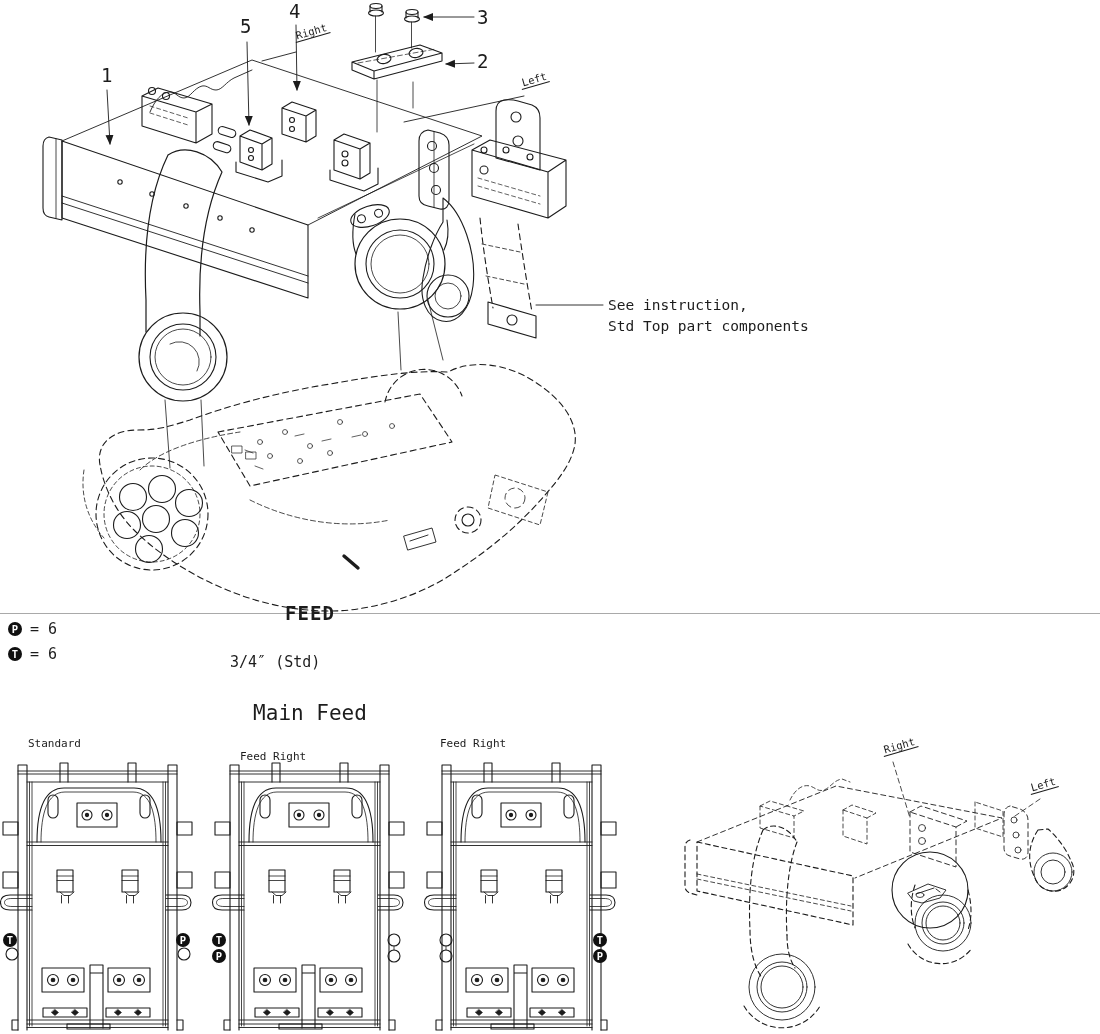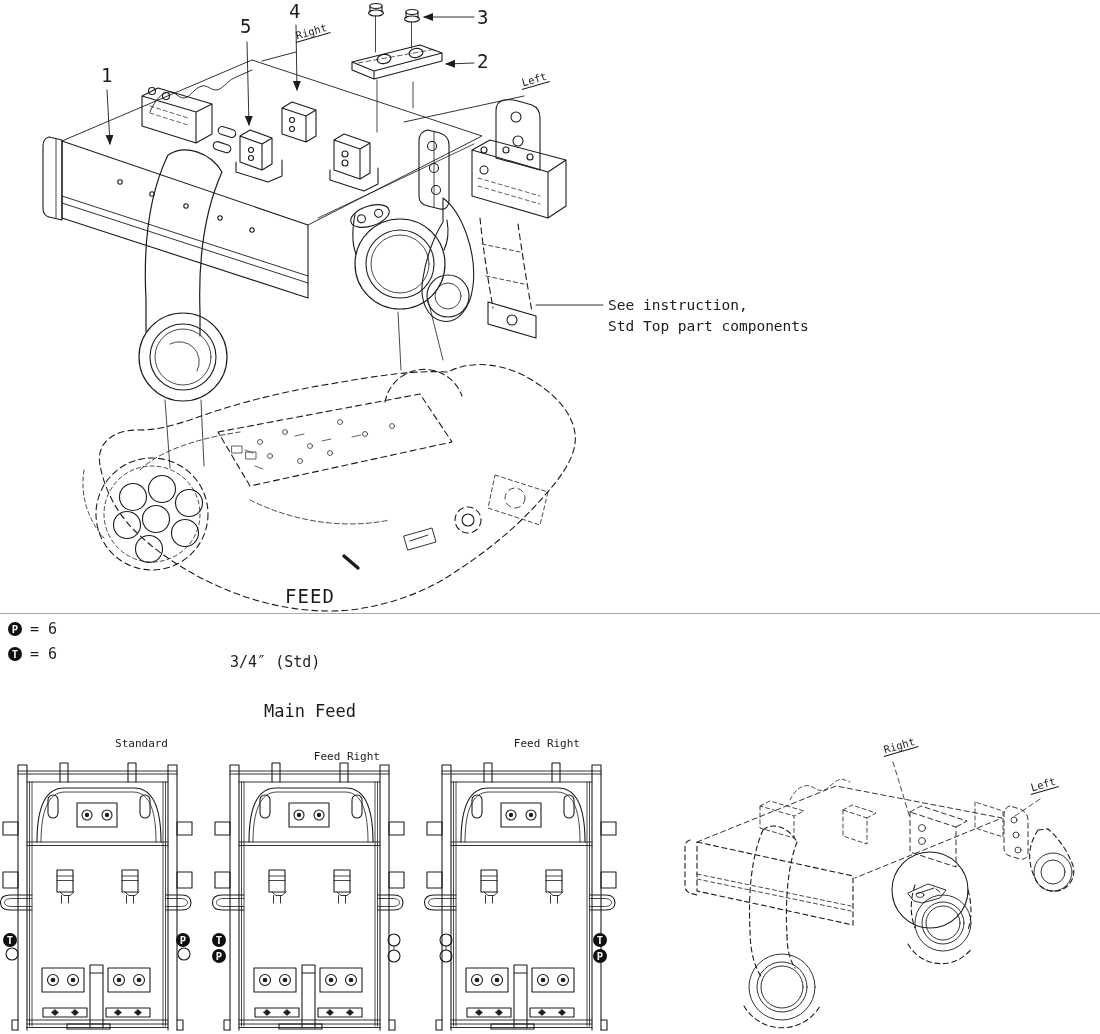--- a/index.html
+++ b/index.html
@@ -23,22 +23,22 @@
     background:#101010;color:#ffffff;font-size:10.5px;font-weight:bold;
     line-height:14px;text-align:center;
   }
   .port-badge{
     position:absolute;width:14px;height:14px;border-radius:50%;
     background:#101010;color:#ffffff;font-size:10.5px;font-weight:bold;
     line-height:14px;text-align:center;z-index:3;
   }
   .sec-title{font-size:19px;letter-spacing:1px;text-align:center;width:120px;}
   .sec-size{font-size:15px;text-align:left;width:160px;}
-  .sec-sub{font-size:17px;text-align:center;width:160px;}
-  .variant-label{font-size:11px;text-align:right;width:140px;}
+  .sec-sub{font-size:21px;text-align:center;width:160px;}
+  .variant-label{font-size:11px;text-align:left;width:140px;}
   .divider{position:absolute;left:0;top:613px;width:1100px;height:1px;background:#a9a9a9;}
 </style>
 </head>
 <body>
 
 <div class="stage">
 
   <svg width="1100" height="1034" viewBox="0 0 1100 1034" fill="none" stroke="#1c1c1c" stroke-width="1.1" stroke-linecap="round" stroke-linejoin="round">
 
     <defs>
@@ -349,21 +349,21 @@
 
   <div class="legend-row" style="left:8px;top:620px;">
     <span class="pt-badge">P</span>
     <span>= 6</span>
   </div>
   <div class="legend-row" style="left:8px;top:645px;">
     <span class="pt-badge">T</span>
     <span>= 6</span>
   </div>
 
-  <div class="txt sec-title" style="left:250px;top:585px;">FEED</div>
+  <div class="txt sec-title" style="left:250px;top:602px;font-weight:bold;">FEED</div>
   <div class="txt sec-size" style="left:230px;top:653px;">3/4″ (Std)</div>
   <div class="txt sec-sub" style="left:230px;top:701px;">Main Feed</div>
 
   <div class="txt variant-label" style="left:28px;top:737px;">Standard</div>
   <div class="txt variant-label" style="left:240px;top:750px;">Feed Right</div>
   <div class="txt variant-label" style="left:440px;top:737px;">Feed Right</div>
 
   <div class="port-badge" style="left:3px;top:933px;">T</div>
   <div class="port-badge" style="left:176px;top:933px;">P</div>
   <div class="port-badge" style="left:212px;top:933px;">T</div>

